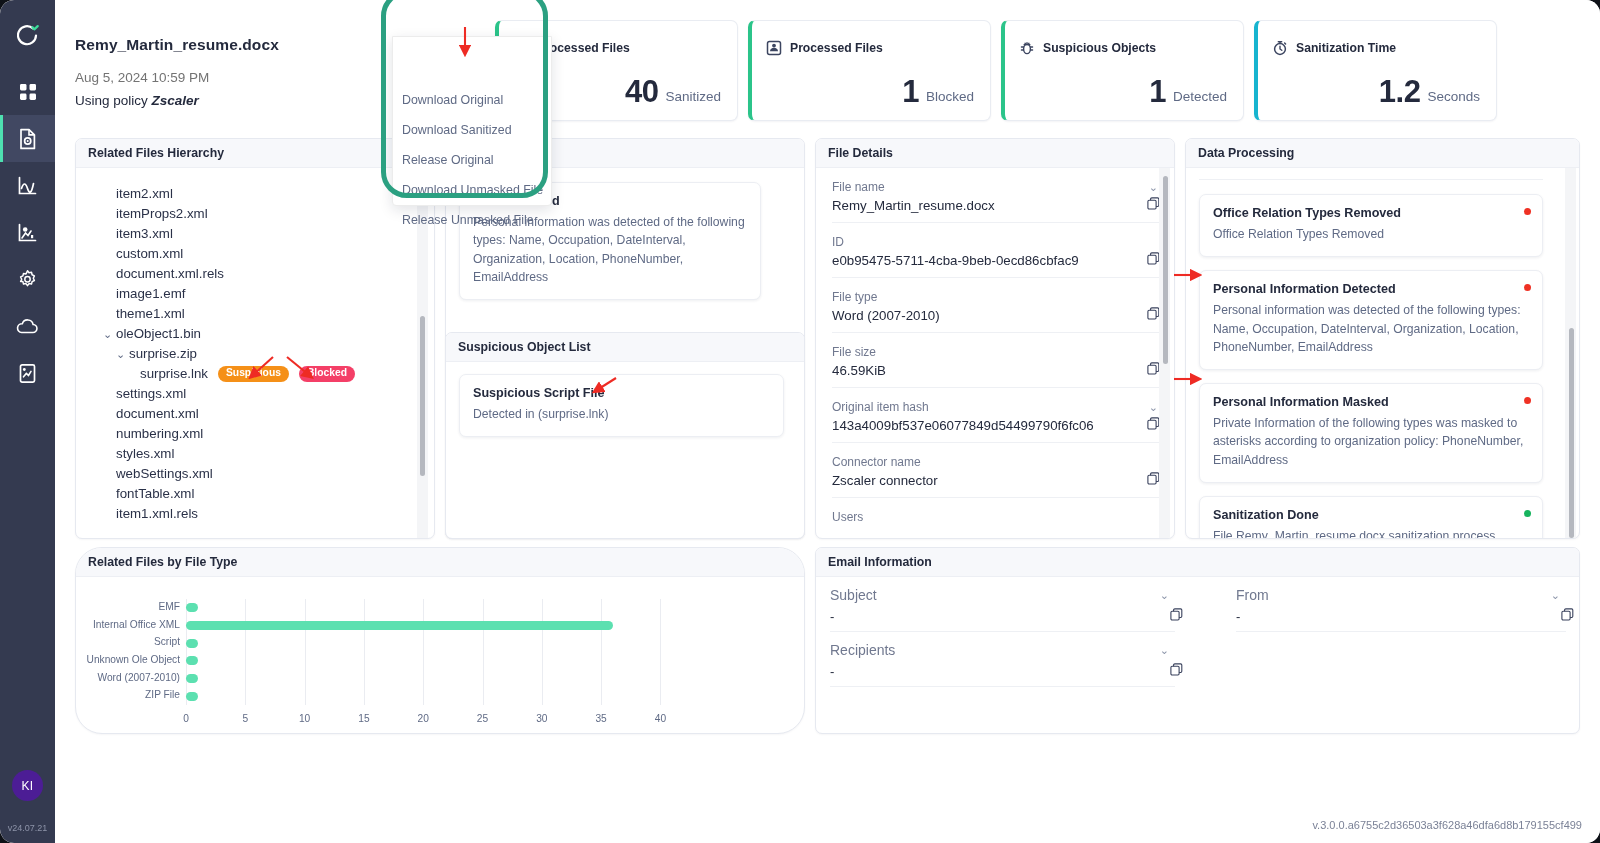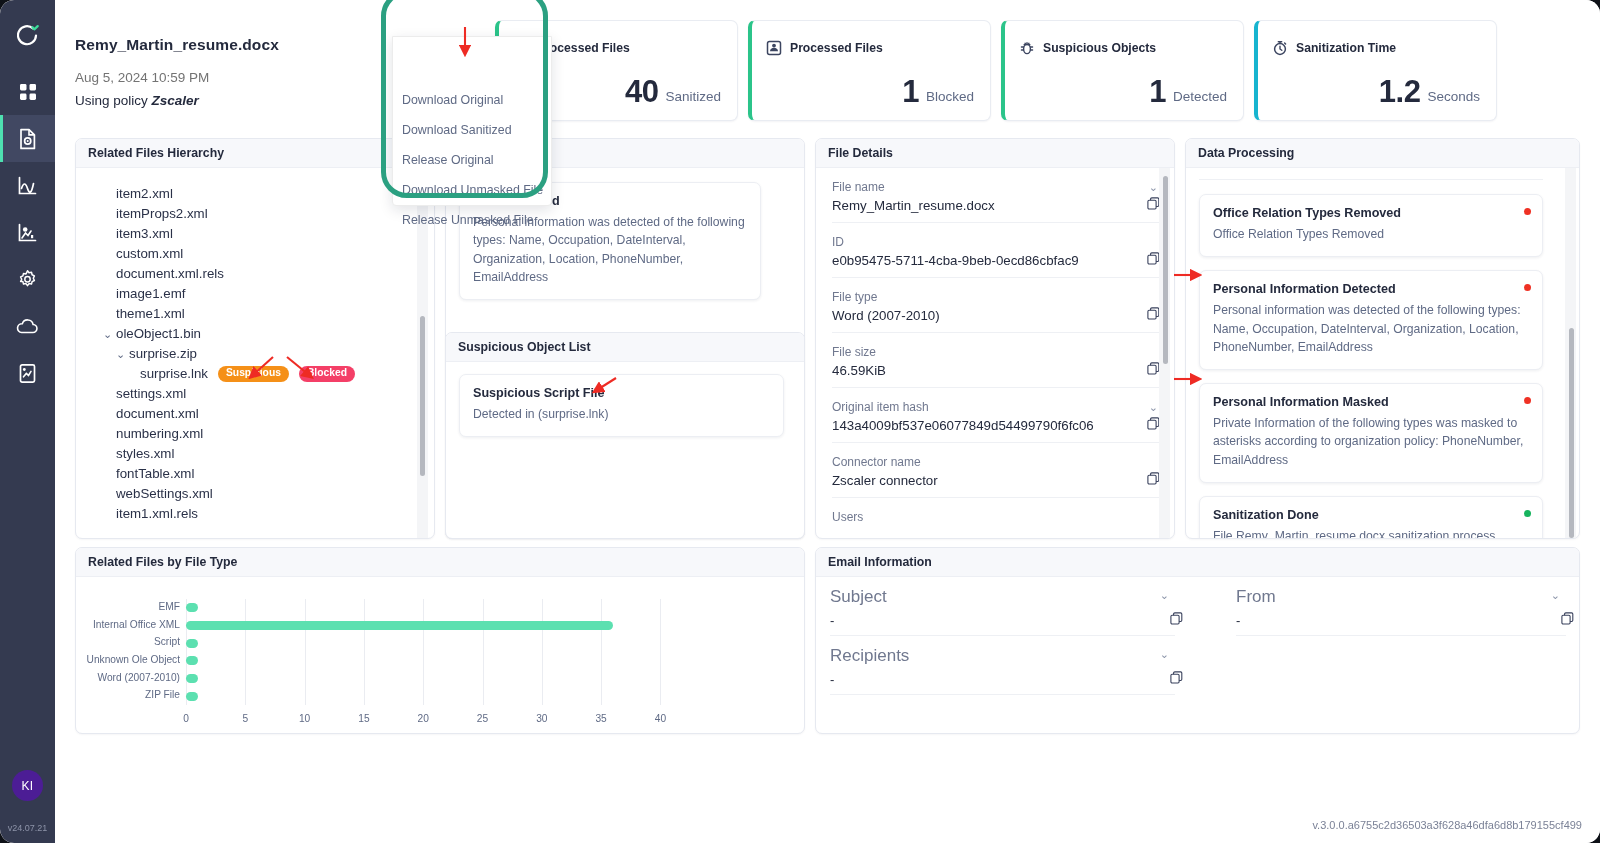--- a/index.html
+++ b/index.html
@@ -87,21 +87,21 @@
     display: flex; align-items: center; padding-left: 12px;
     font-size: 12.3px; font-weight: 700; color: #242a3d;
   }
   .panel-body { position: relative; height: calc(100% - 29px); overflow: hidden; }
 
   
   #p-hier  { left: 20px;   top: 138px; width: 360px; height: 401px; }
   #p-pid   { left: 390px;  top: 138px; width: 360px; height: 401px; }
   #p-files { left: 760px;  top: 138px; width: 360px; height: 401px; }
   #p-proc  { left: 1130px; top: 138px; width: 395px; height: 401px; }
-  #p-chart { left: 20px;   top: 547px; width: 730px; height: 187px; }
+  #p-chart { left: 20px;   top: 547px; width: 730px; height: 187px; border-radius: 27px; }
   #p-email { left: 760px;  top: 547px; width: 765px; height: 187px; }
 
   
   .tree { padding: 16px 0 0 18px; font-size: 13.3px; color: #2a3148; }
   .tree-row { height: 20px; display: flex; align-items: center; white-space: nowrap; }
   .tree-row .chev { width: 13px; display:inline-block; color:#5f6a85; font-size: 11px; }
   .tree-row .nm { line-height: 20px; }
   .ind0 { padding-left: 22px; }
   .ind1 { padding-left: 9px; }
   .ind2 { padding-left: 22px; }
@@ -142,21 +142,21 @@
   
   .chart-wrap { position: relative; width: 730px; height: 158px; }
   .cat-lbl { position: absolute; right: 0; font-size: 10.2px; color: #5f6a85; text-align: right; white-space: nowrap; }
   .grid-line { position: absolute; width: 1px; background: #eaecf1; }
   .bar { position: absolute; height: 9px; border-radius: 5px; background: #5ce0b0; }
   .x-lbl { position: absolute; font-size: 10.2px; color: #5f6a85; text-align: center; }
 
   
   .em-col { position: absolute; }
   .em-row { border-bottom: 1px solid #eef0f4; padding: 10px 0 7px; position: relative; }
-  .em-lbl { font-size: 17px; color: #70788f; margin-bottom: 6px; }
+  .em-lbl { font-size: 14px; color: #70788f; margin-bottom: 6px; }
   .em-val { font-size: 13px; color: #242a3d; }
   .em-chev { position: absolute; right: 6px; top: 12px; color: #8a93a8; font-size: 11px; }
   .em-copy { position: absolute; right: -8px; bottom: 6px; }
 
   
   #dropdown {
     position: absolute; left: 392px; top: 0px; width: 160px; height: 170px;
     background: #fff; border: 1px solid #ececec;
     border-bottom-left-radius: 4px; border-bottom-right-radius: 4px;
     box-shadow: 0 4px 14px rgba(20,28,50,.12);
@@ -358,24 +358,24 @@
           <div class="tree-row ind0">
               <span class="nm">document.xml</span>
             </div>
           <div class="tree-row ind0">
               <span class="nm">numbering.xml</span>
             </div>
           <div class="tree-row ind0">
               <span class="nm">styles.xml</span>
             </div>
           <div class="tree-row ind0">
+              <span class="nm">webSettings.xml</span>
+            </div>
+          <div class="tree-row ind0">
               <span class="nm">fontTable.xml</span>
-            </div>
-          <div class="tree-row ind0">
-              <span class="nm">webSettings.xml</span>
             </div>
           <div class="tree-row ind0">
               <span class="nm">item1.xml.rels</span>
             </div>
         </div>
         <div class="vtrack" style="right:6px; top:0; height:372px;"></div>
         <div class="vscroll" style="right:9px; top:148px; height:160px;"></div>
       </div>
     </div>
 

